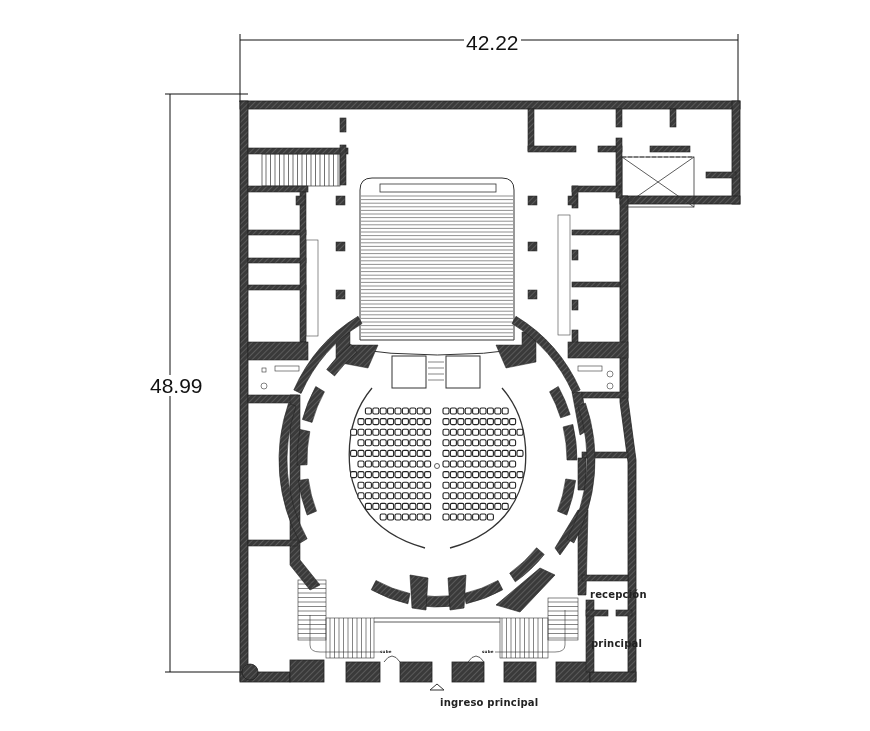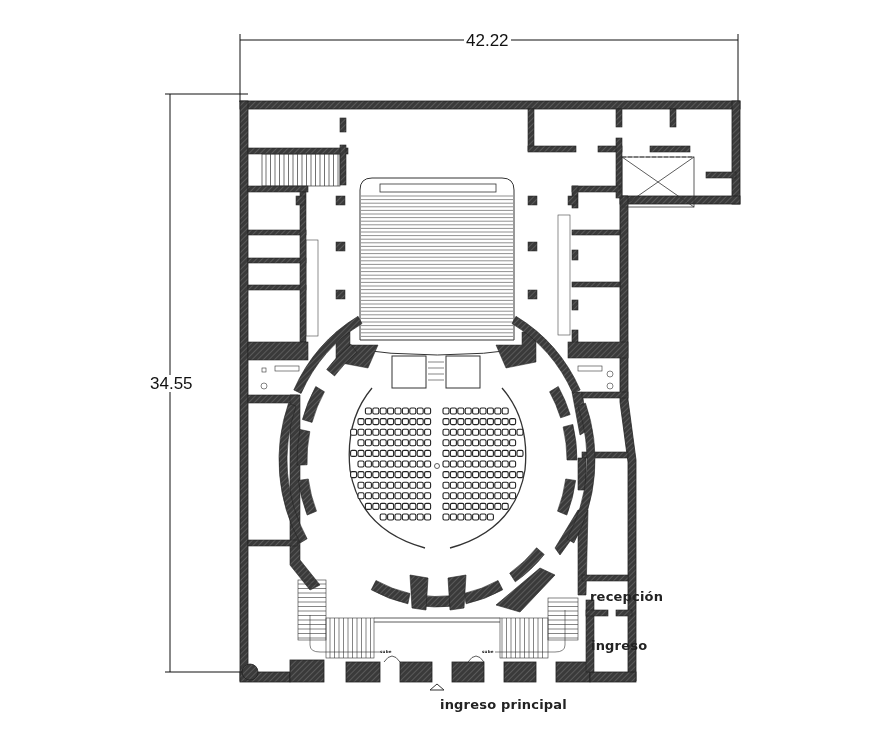--- a/index.html
+++ b/index.html
@@ -1,19 +1,19 @@
 <!DOCTYPE html>
 <html><head>
 <meta charset="utf-8">
 <style>
   html, body { margin:0; padding:0; background:#ffffff; }
   body { width:870px; height:731px; overflow:hidden; position:relative; font-family:"Liberation Sans", sans-serif; }
   #plan { position:absolute; left:0; top:0; width:870px; height:731px; }
-  .dim-text { position:absolute; font-family:"Liberation Sans", sans-serif; font-size:17px; color:#111; background:#fff; padding:0 2px; line-height:1; }
-  .lbl { position:absolute; font-family:"DejaVu Sans", sans-serif; font-weight:bold; font-size:13px; color:#222; letter-spacing:0.2px; white-space:nowrap; }
+  .dim-text { position:absolute; font-family:"Liberation Sans", sans-serif; font-size:21px; color:#111; background:#fff; padding:0 2px; line-height:1; }
+  .lbl { position:absolute; font-family:"DejaVu Sans", sans-serif; font-weight:bold; font-size:10px; color:#222; letter-spacing:0.2px; white-space:nowrap; }
   .lbl-tiny { font-size:4px; }
 </style>
 </head>
 <body>
 
 <svg id="plan" viewBox="0 0 870 731" xmlns="http://www.w3.org/2000/svg">
   <defs>
     <pattern id="hatch" patternUnits="userSpaceOnUse" width="4" height="4" patternTransform="rotate(45)">
       <rect width="4" height="4" fill="#3a3a3a"></rect>
       <line x1="0" y1="0" x2="0" y2="4" stroke="#7a7a7a" stroke-width="1"></line>
@@ -518,18 +518,18 @@
     <line x1="374" y1="618" x2="500" y2="618"></line>
     <line x1="374" y1="622" x2="500" y2="622"></line>
     <path d="M384,662 Q392,650 400,662"></path>
     <path d="M484,662 Q476,650 468,662"></path>
   </g>
 
   <path d="M430,690 L437,684 L444,690 Z" fill="none" stroke="#333" stroke-width="1"></path>
 </svg>
 
 <div class="dim-text" style="left:464px; top:32px;">42.22</div>
-<div class="dim-text" style="left:148px; top:375px;">34.55</div>
+<div class="dim-text" style="left:148px; top:375px;">48.99</div>
 <div class="lbl" style="left:590px; top:589px;">recepción</div>
-<div class="lbl" style="left:591px; top:638px;">ingreso</div>
+<div class="lbl" style="left:591px; top:638px;">principal</div>
 <div class="lbl" style="left:408px; top:697px;padding-left:32px;">ingreso principal</div>
 <div class="lbl lbl-tiny" style="left:380px; top:649px;">sube</div>
 <div class="lbl lbl-tiny" style="left:482px; top:649px;">sube</div>
 
 </body></html>

